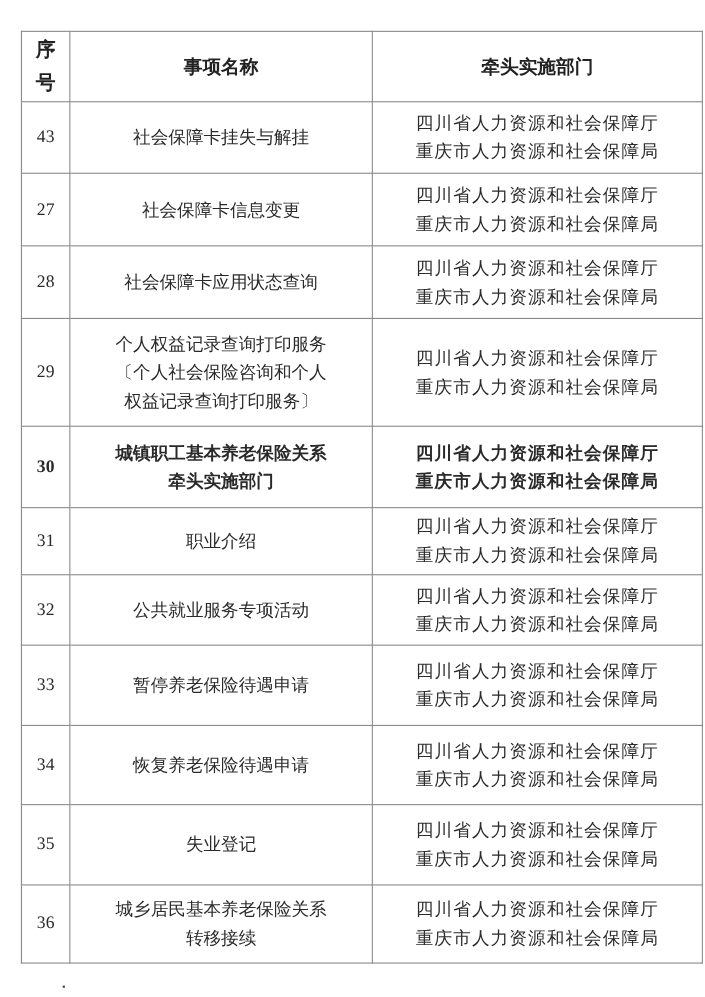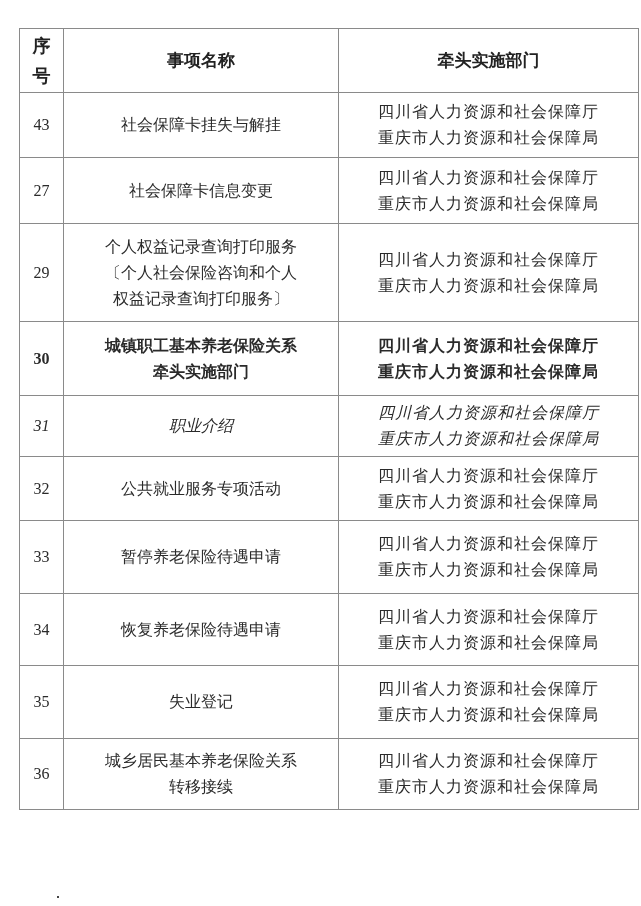--- a/index.html
+++ b/index.html
@@ -48,20 +48,30 @@
       <tr style="height: 66px;">
         <td class="num">27</td>
         <td>
           <div>社会保障卡信息变更</div>
         </td>
         <td class="dept">
           <div>四川省人力资源和社会保障厅</div>
           <div>重庆市人力资源和社会保障局</div>
         </td>
       </tr>
+      <tr style="height: 66px;">
+        <td class="num">28</td>
+        <td>
+          <div>社会保障卡应用状态查询</div>
+        </td>
+        <td class="dept">
+          <div>四川省人力资源和社会保障厅</div>
+          <div>重庆市人力资源和社会保障局</div>
+        </td>
+      </tr>
       <tr style="height: 98px;">
         <td class="num">29</td>
         <td>
           <div>个人权益记录查询打印服务</div>
           <div>〔个人社会保险咨询和个人</div>
           <div>权益记录查询打印服务〕</div>
         </td>
         <td class="dept">
           <div>四川省人力资源和社会保障厅</div>
           <div>重庆市人力资源和社会保障局</div>
@@ -71,21 +81,21 @@
         <td class="num">30</td>
         <td>
           <div>城镇职工基本养老保险关系</div>
           <div>牵头实施部门</div>
         </td>
         <td class="dept">
           <div>四川省人力资源和社会保障厅</div>
           <div>重庆市人力资源和社会保障局</div>
         </td>
       </tr>
-      <tr style="height: 61px; font-style: italic;">
+      <tr style="height: 61px;">
         <td class="num">31</td>
         <td>
           <div>职业介绍</div>
         </td>
         <td class="dept">
           <div>四川省人力资源和社会保障厅</div>
           <div>重庆市人力资源和社会保障局</div>
         </td>
       </tr>
       <tr style="height: 64px;">

